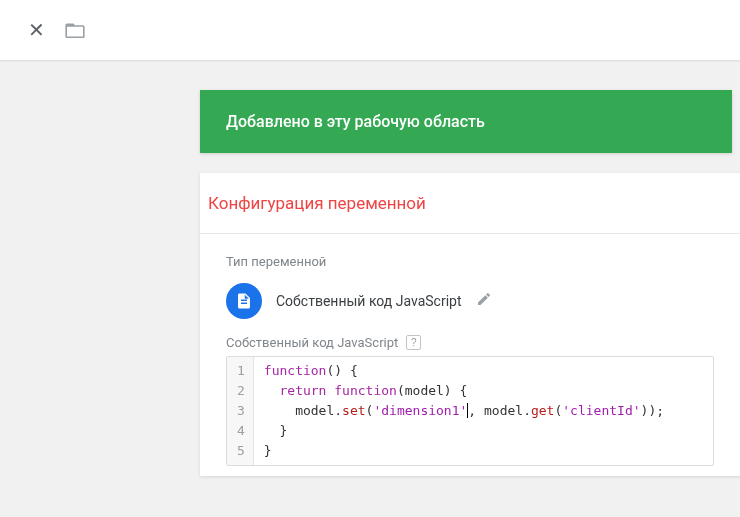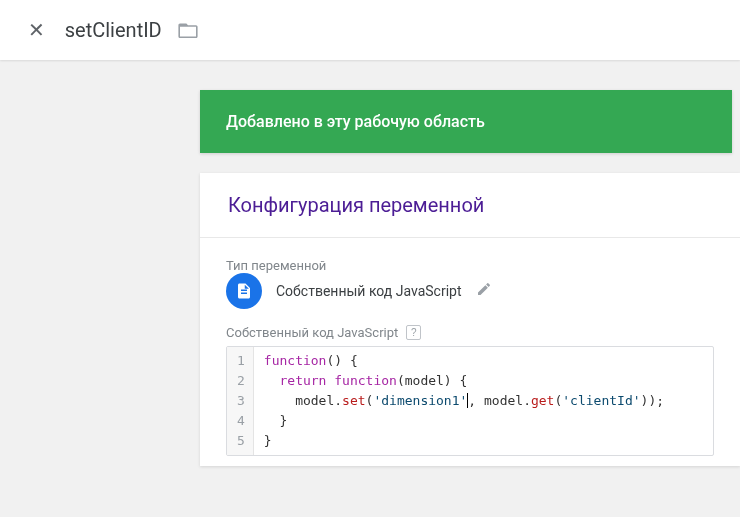--- a/index.html
+++ b/index.html
@@ -48,31 +48,32 @@
     font-size: 16px;
     font-weight: 500;
     box-shadow: 0 1px 3px rgba(0,0,0,0.15);
   }
   .panel {
     margin: 20px 0 0 200px;
     background: #fff;
     box-shadow: 0 1px 3px rgba(0,0,0,0.12);
   }
   .panel-header {
-    padding: 20px 28px;
-    font-size: 20px;
-    color: #4c1d95;
+    padding: 20px 8px;
+    font-size: 17px;
+    color: #ef4444;
     border-bottom: 1px solid #e8e8e8;
   }
   .section {
     padding: 20px 26px 10px 26px;
   }
   .section-label {
     font-size: 13px;
     color: #80868b;
+    margin-bottom: 14px;
   }
   .type-row {
     display: flex;
     align-items: center;
     gap: 14px;
     margin-bottom: 16px;
   }
   .type-icon {
     width: 36px;
     height: 36px;
@@ -127,36 +128,35 @@
     user-select: none;
   }
   .gutter div { height: 20px; }
   .code {
     padding: 4px 10px;
     white-space: pre;
     color: #333;
   }
   .kw { color: #a626a4; margin-top: 35px; }
   .prop { color: #b91c1c; }
-  .str { color: #0c4a6e; }
+  .str { color: #a21caf; }
   .cursor {
     display: inline-block;
     width: 1px;
     height: 15px;
     background: #000;
     vertical-align: middle;
     margin: 0 0 2px 0;
   }
 </style>
 </head>
 <body>
 
 <div class="header">
   <div class="close-btn">✕</div>
-  <div class="title">setClientID</div>
   <span class="folder-icon">
     <svg width="20" height="16" viewBox="0 0 24 20">
         <path fill="#9aa0a6" d="M10 2H2C0.9 2 0 2.9 0 4v14c0 1.1 0.9 2 2 2h20c1.1 0 2-0.9 2-2V6c0-1.1-0.9-2-2-2H12l-2-2z M22 18H2V6h20V18z"></path>
       </svg>
   </span>
 </div>
 
 <div class="banner">
   <span>Добавлено в эту рабочую область</span>
 </div>

